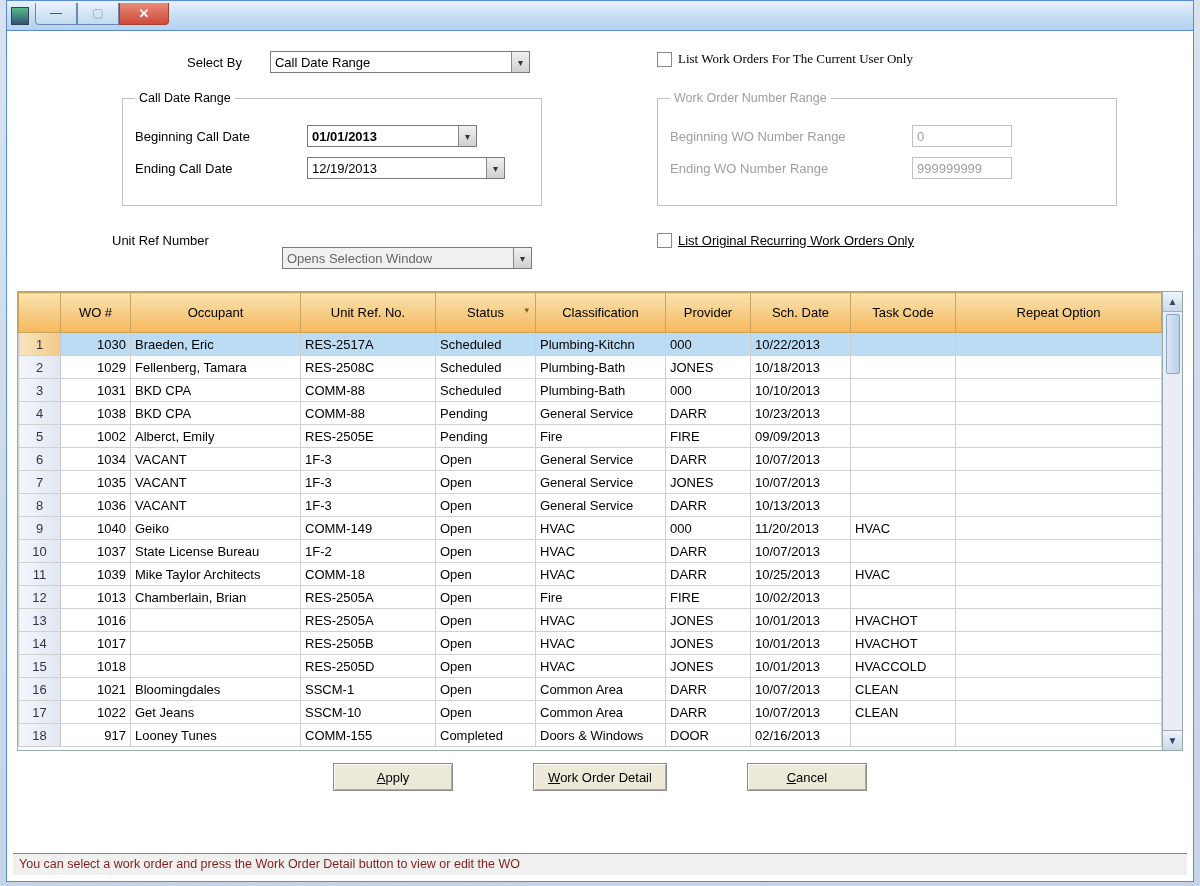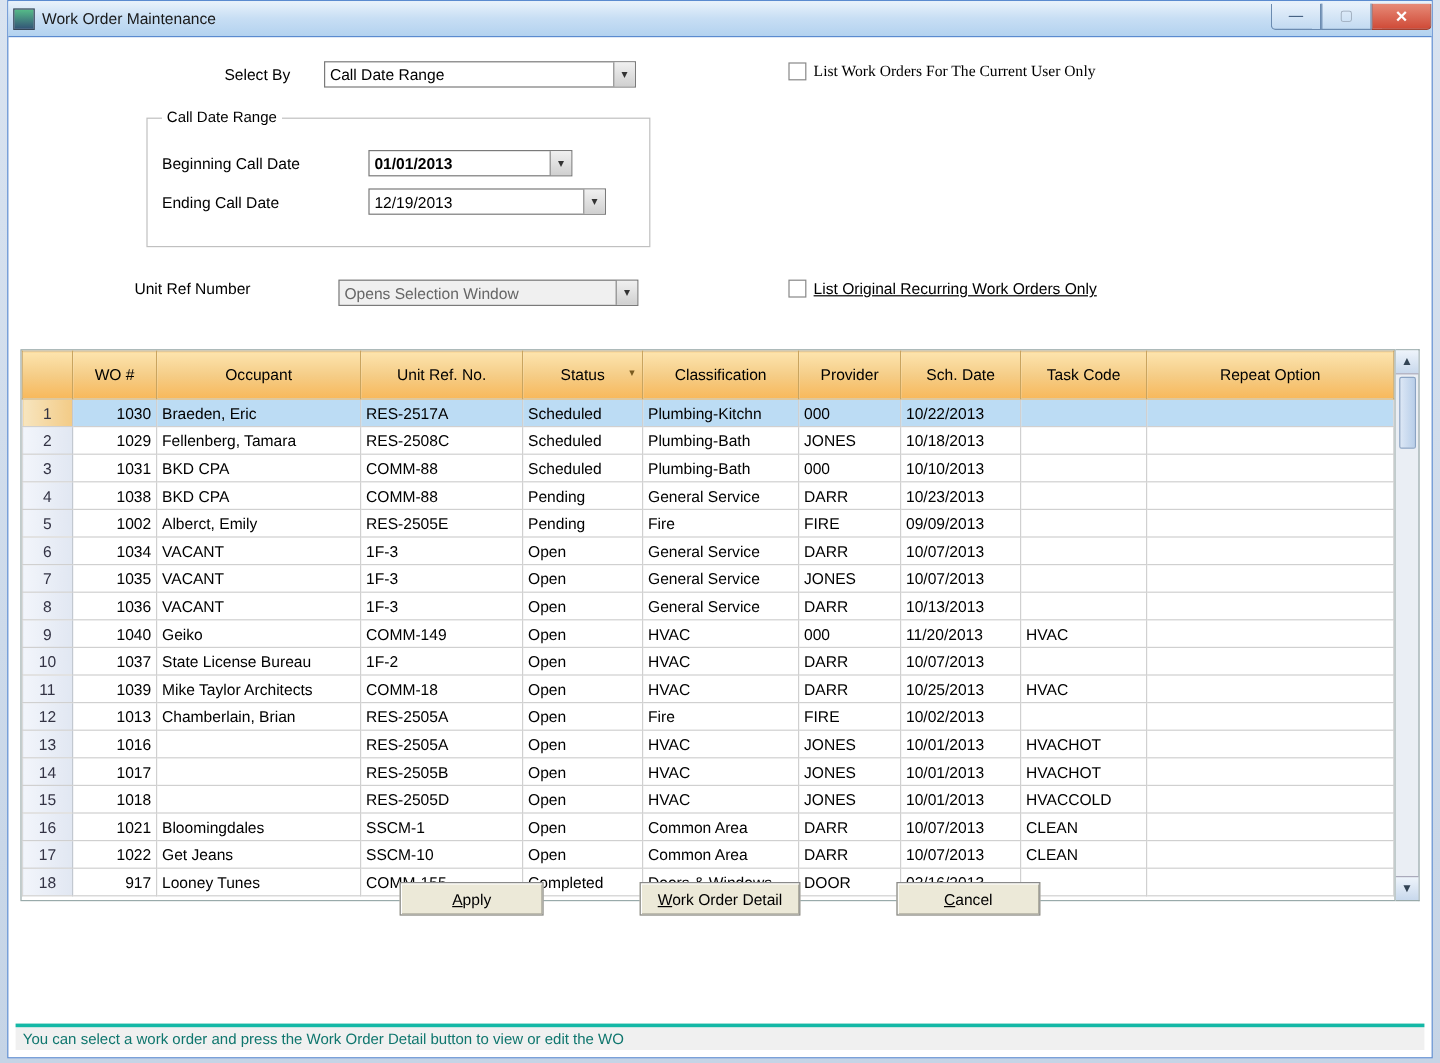--- a/index.html
+++ b/index.html
@@ -100,21 +100,21 @@
 
   .disabled-select { background:#f0f0f0; color:#666; }
 
   
   .filters { position:relative; height:270px; }
   .filters .selectby-row { position:absolute; left:170px; top:10px; }
   .filters .listuser-row { position:absolute; left:640px; top:10px;font-family:Liberation Serif, serif; }
   .filters .grp-calldate  { position:absolute; left:105px; top:50px; width:420px; }
   .filters .grp-worange   { position:absolute; left:640px; top:50px; width:460px; }
   .filters .unitref-row   { position:absolute; left:95px;  top:192px; }
-  .filters .unitref-select{ position:absolute; left:265px; top:192px; }
+  .filters .unitref-select{ position:absolute; left:265px; top:206px; }
   .filters .listrecur-row { position:absolute; left:640px; top:192px;text-decoration:underline; }
 
   .form-row { display:flex; align-items:center; margin:10px 0; gap:12px; }
   .form-row .label { width:160px; }
 
   
   .grid-wrap {
     position:absolute; left:0; top:250px; right:0; height:460px;
     display:flex;
   }
@@ -160,47 +160,46 @@
   }
   .vscroll .arrow.down { border-bottom:none; border-top:1px solid #aab; margin-top:auto;}
   .vscroll .thumb {
     width:14px; height:60px; margin-top:2px;
     background:linear-gradient(to right,#dce7f5,#b8cee9);
     border:1px solid #8ba4c4; border-radius:2px;
   }
 
   
   .button-row {
-    position:absolute; left:0; right:0; top:694px;
+    position:absolute; left:0; right:0; top:722px;
     display:flex; justify-content:center; gap:80px;
   }
   .btn {
     min-width:120px; height:28px;
     background: var(--btn-face);
     border:1px solid var(--btn-border);
     box-shadow: inset 1px 1px 0 #fff, inset -1px -1px 0 #b0aea0;
     font-family:inherit; font-size:13px;
     padding:0 14px;
   }
   .btn .ul { text-decoration:underline; }
 
   .statusbar {
     position:absolute; left:-4px; right:-4px; bottom:-4px; height:22px;
-    background:#f0f0f0; border-top:3px solid #14b8a6;
-    font-size:12.5px; color:#0f766e; padding:3px 6px 0 6px;
+    background:#f0f0f0; border-top:1px solid #14b8a6;
+    font-size:12.5px; color:#7f1d1d; padding:3px 6px 0 6px;
     white-space:nowrap; overflow:hidden;
   }
 </style>
 </head>
 <body>
 
 <div class="window">
   <div class="titlebar">
     <div class="app-icon"></div>
-    <div class="title-text">Work Order Maintenance</div>
     <div class="win-controls">
       <div class="win-btn min">—</div>
       <div class="win-btn max">▢</div>
       <div class="win-btn close">✕</div>
     </div>
   </div>
 
   <div class="client">
 
     <div class="filters">
@@ -229,20 +228,31 @@
         </div>
         <div class="form-row">
           <span class="label">Ending Call Date</span>
           <span class="select-wrap">
             <input class="dateinput" style="width: 198px;" value="12/19/2013">
             <span class="drop-btn"></span>
           </span>
         </div>
       </fieldset>
 
+      <fieldset class="group grp-worange disabled">
+        <legend>Work Order Number Range</legend>
+        <div class="form-row">
+          <span class="label" style="width:230px;">Beginning WO Number Range</span>
+          <input class="textinput" style="width: 100px;" readonly="" value="0">
+        </div>
+        <div class="form-row">
+          <span class="label" style="width:230px;">Ending WO Number Range</span>
+          <input class="textinput" style="width: 100px;" readonly="" value="999999999">
+        </div>
+      </fieldset>
 
       <span class="label unitref-row">Unit Ref Number</span>
       <span class="select-wrap unitref-select">
         <input class="select disabled-select" style="width: 250px;" readonly="" value="Opens Selection Window">
         <span class="drop-btn"></span>
       </span>
 
       <div class="listrecur-row row-flex">
         <span class="checkbox"></span>
         <span class="label">List Original Recurring Work Orders Only</span>

